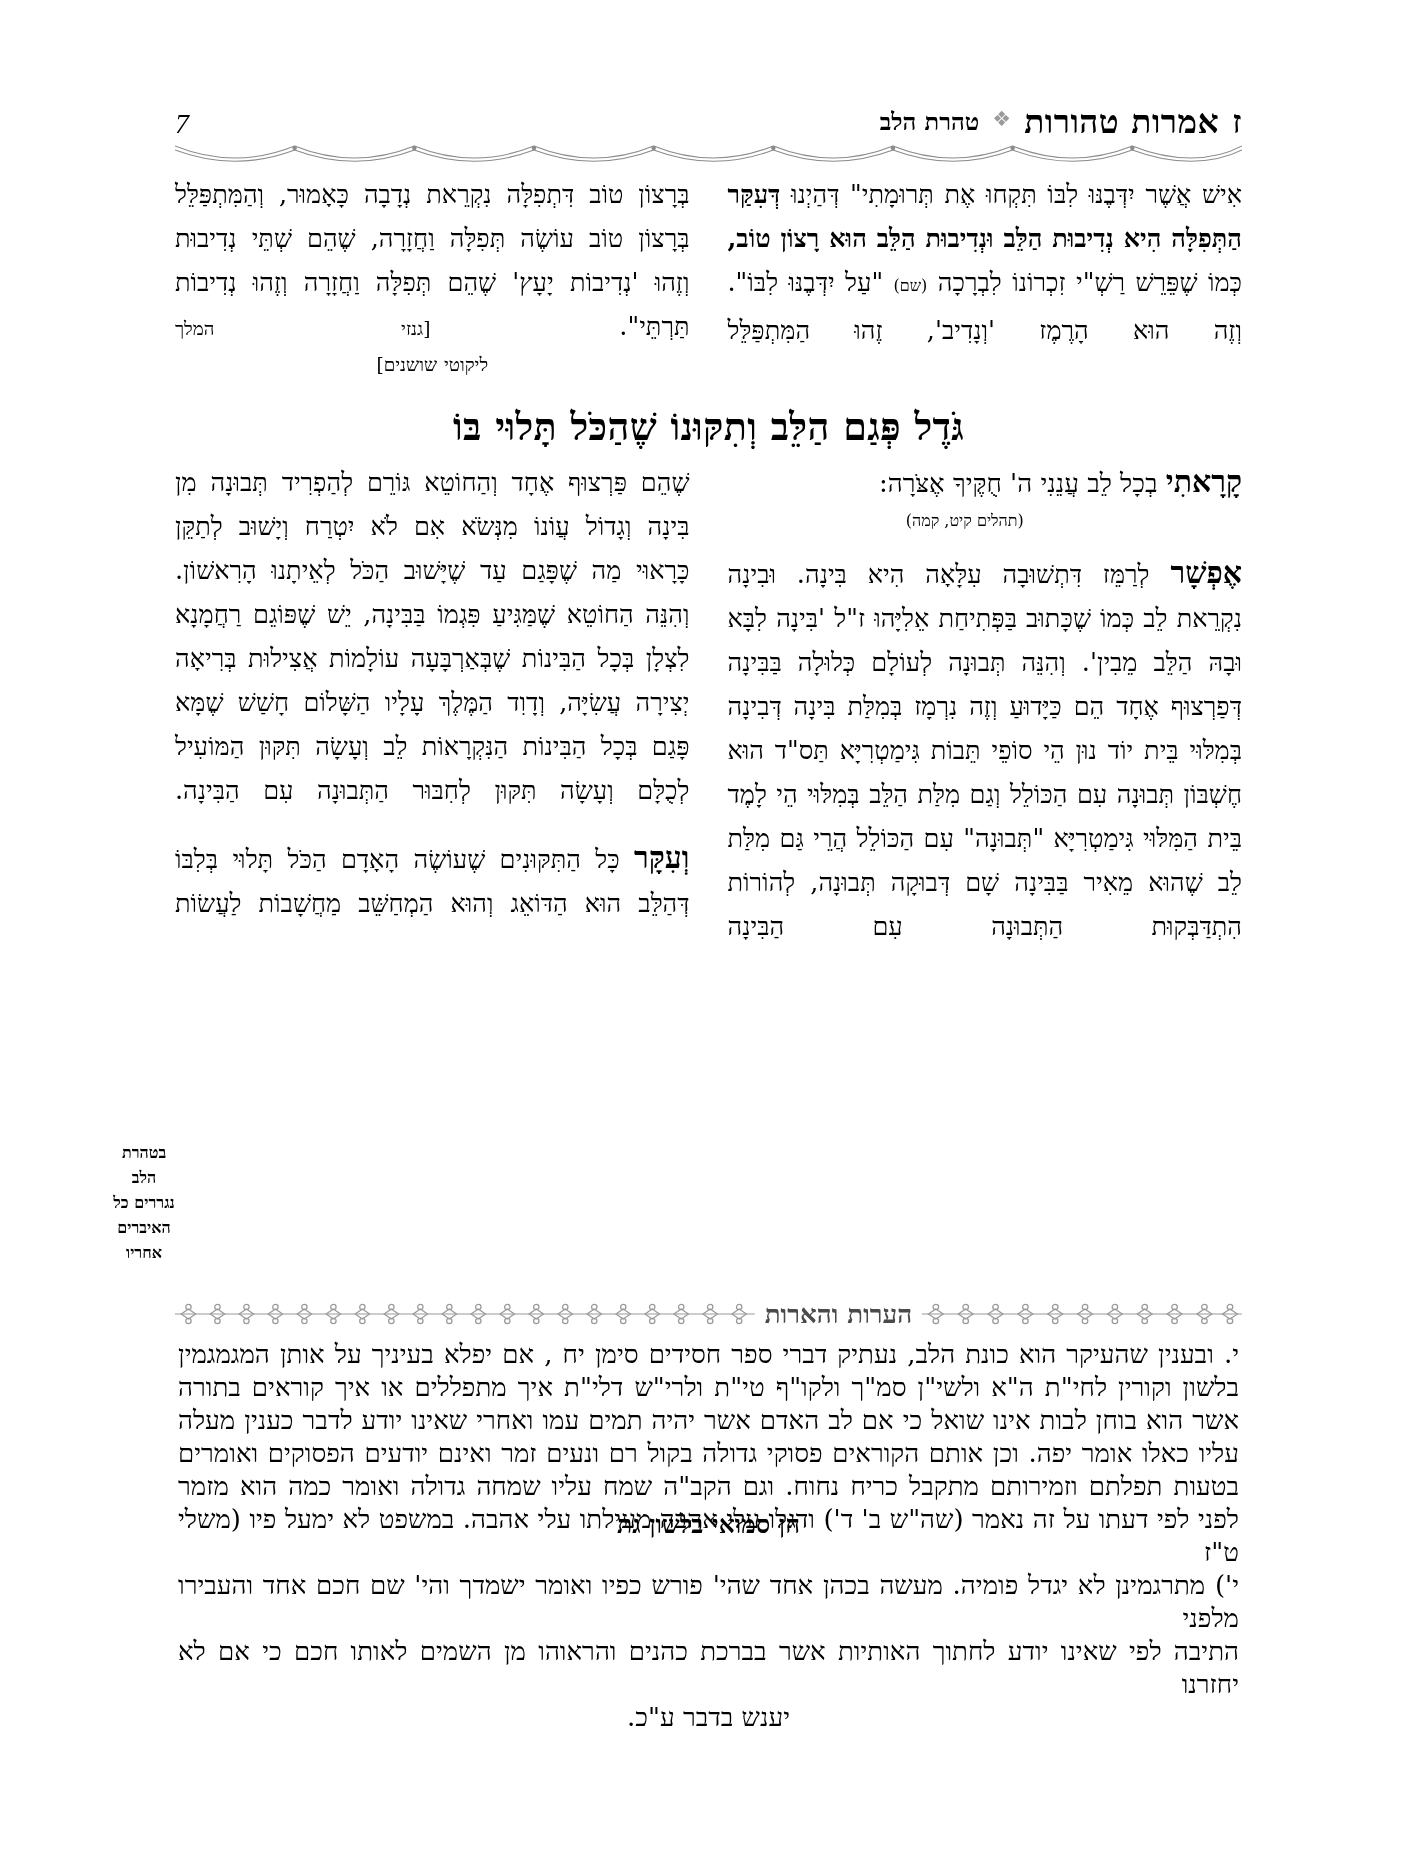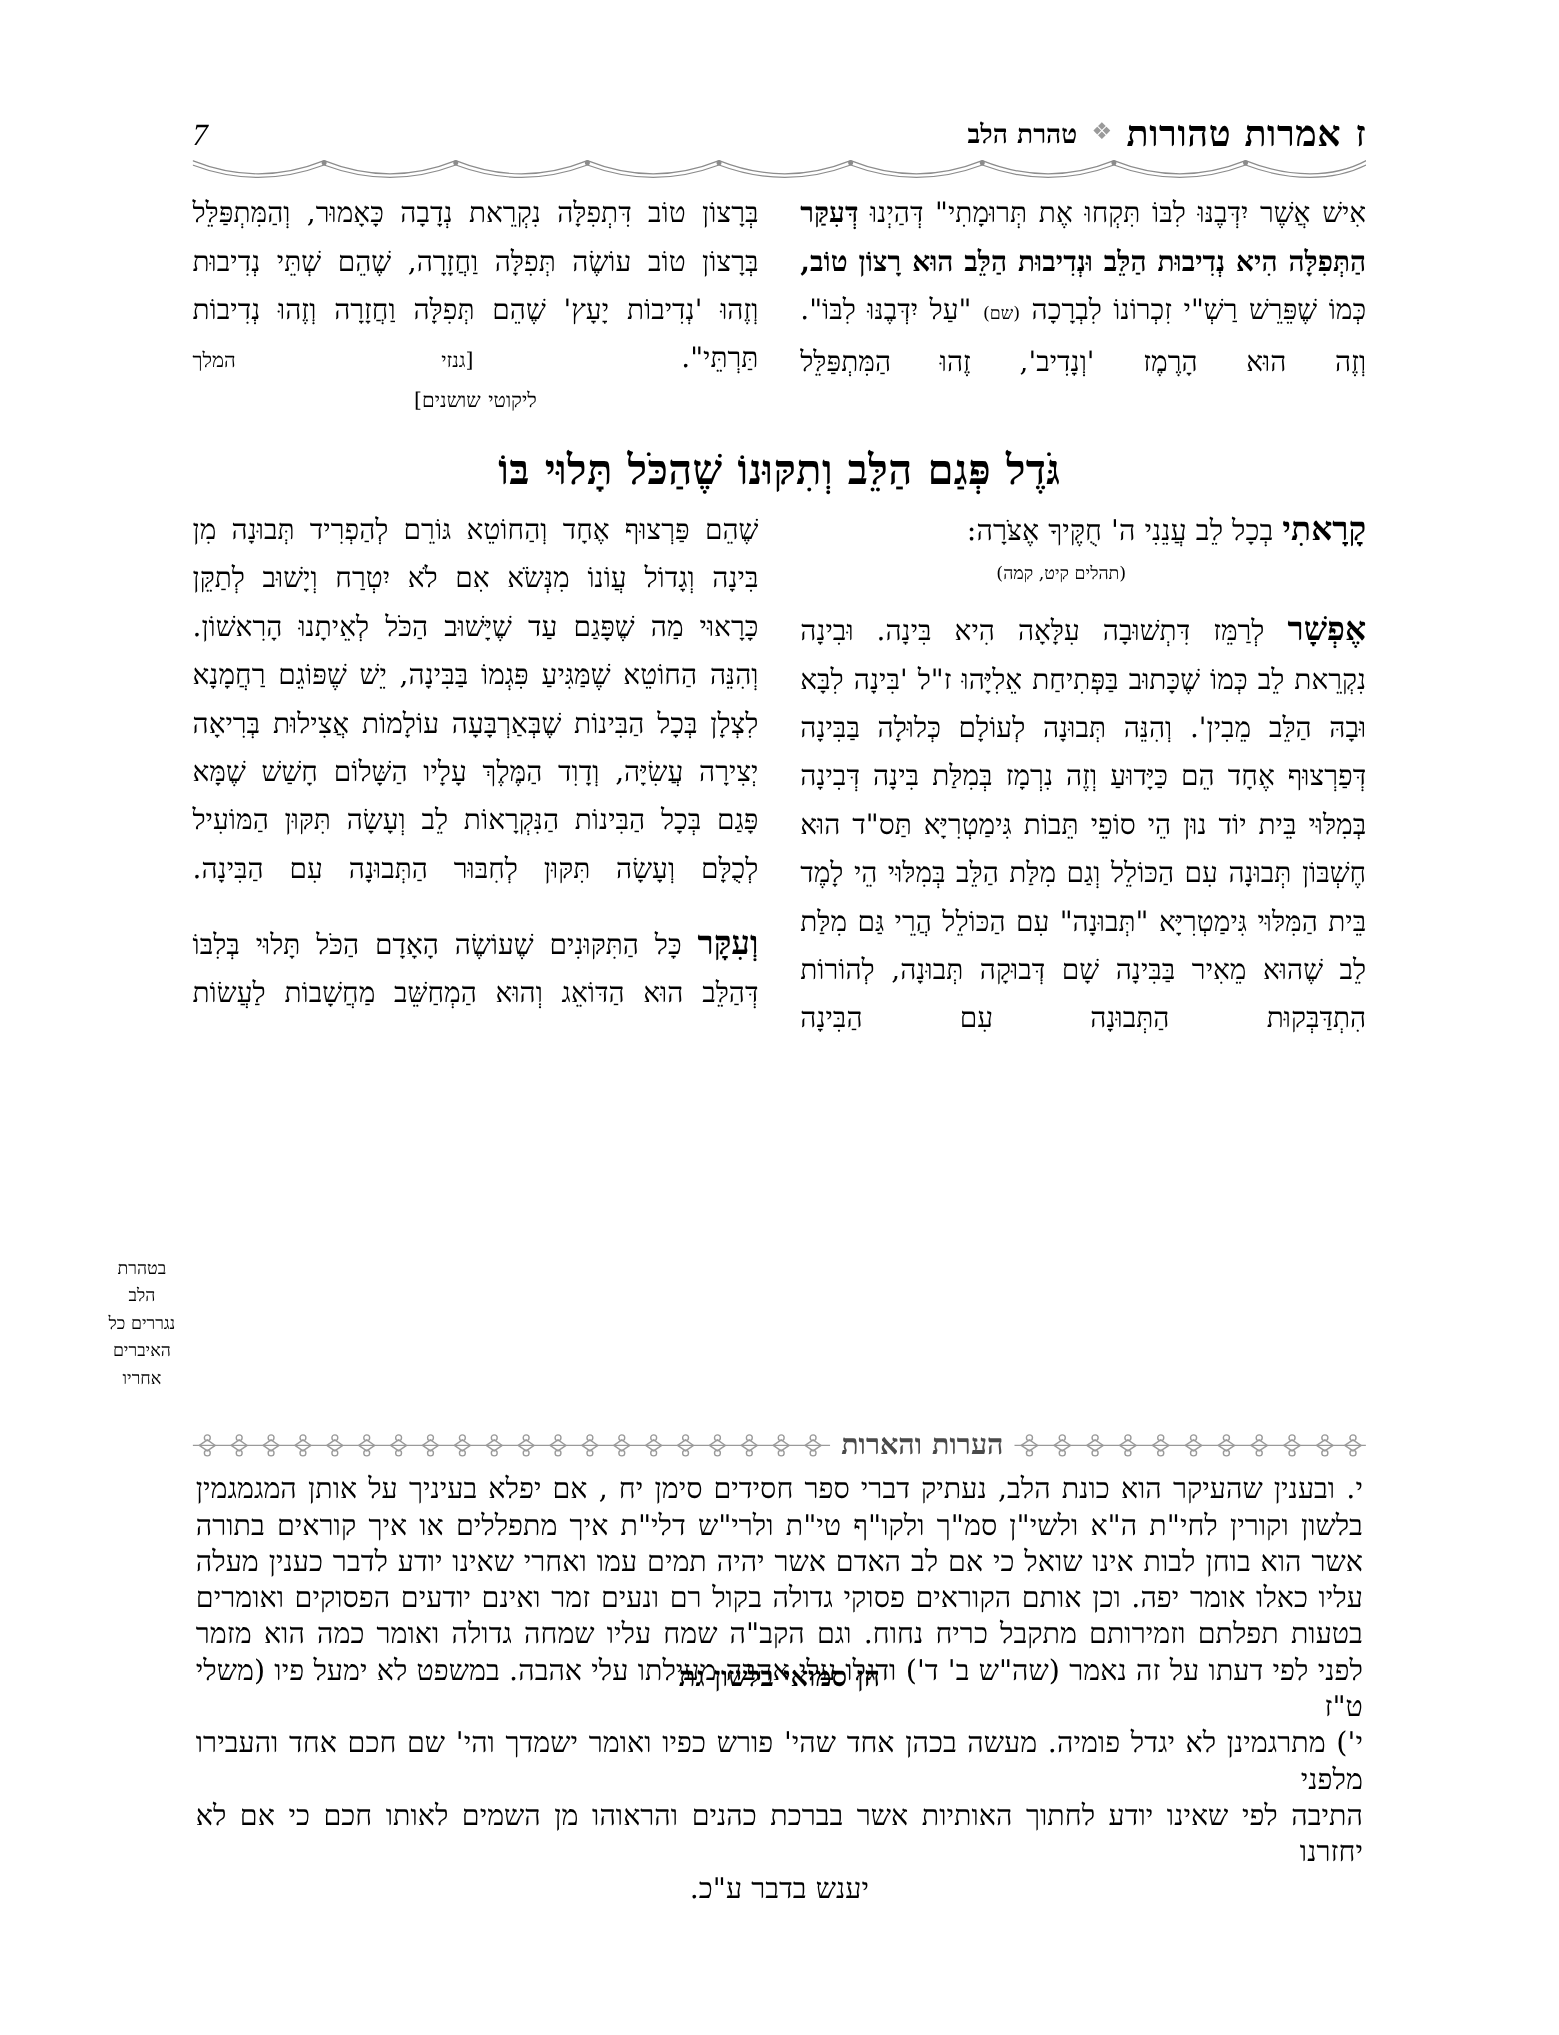--- a/index.html
+++ b/index.html
@@ -294,21 +294,21 @@
           <span>שֶׁהֵם פַּרְצוּף אֶחָד וְהַחוֹטֵא גּוֹרֵם לְהַפְרִיד תְּבוּנָה מִן בִּינָה וְגָדוֹל עֲוֹנוֹ מִנְּשֹׂא אִם לֹא יִטְרַח וְיָשׁוּב לְתַקֵּן כָּרָאוּי מַה שֶׁפָּגַם עַד שֶׁיָּשׁוּב הַכֹּל לְאֵיתָנוּ הָרִאשׁוֹן. וְהִנֵּה הַחוֹטֵא שֶׁמַּגִּיעַ פִּגְמוֹ בַּבִּינָה, יֵשׁ שֶׁפּוֹגֵם רַחֲמָנָא לִצְלָן בְּכָל הַבִּינוֹת שֶׁבְּאַרְבָּעָה עוֹלָמוֹת אֲצִילוּת בְּרִיאָה יְצִירָה עֲשִׂיָּה, וְדָוִד הַמֶּלֶךְ עָלָיו הַשָּׁלוֹם חָשַׁשׁ שֶׁמָּא פָּגַם בְּכָל הַבִּינוֹת הַנִּקְרָאוֹת לֵב וְעָשָׂה תִּקּוּן הַמּוֹעִיל לְכֻלָּם וְעָשָׂה תִּקּוּן לְחִבּוּר הַתְּבוּנָה עִם הַבִּינָה.</span>
         </div>
         <div class="ptxt" style="margin-top:24px;">
           <span class="initial">וְעִקָּר</span><span> כָּל הַתִּקּוּנִים שֶׁעוֹשֶׂה הָאָדָם הַכֹּל תָּלוּי בְּלִבּוֹ דְּהַלֵּב הוּא הַדּוֹאֵג וְהוּא הַמְחַשֵּׁב מַחֲשָׁבוֹת לַעֲשׂוֹת</span>
         </div>
       </div>
 
     </div>
   </div>
 
-  <div class="margin-note" style="top:1140px; left:98px;">בטהרת הלב נגררים כל האיברים אחריו</div>
+  <div class="margin-note" style="top:1140px; left:113px;font-weight:bold;">בטהרת הלב נגררים כל האיברים אחריו</div>
 
   <div class="notes-banner">
     <div class="banner-orn">
       <svg viewBox="0 0 300 22" preserveAspectRatio="none" aria-hidden="true">
         <line x1="0" y1="11" x2="300" y2="11" stroke="#9a9a9a" stroke-width="1.2"></line>
         <g fill="none" stroke="#9a9a9a" stroke-width="1.2">
           <g>
               <path d="M6 11 l7 -5 l7 5 l-7 5 z"></path>
               <circle cx="13" cy="4" r="2.6"></circle>
               <circle cx="13" cy="18" r="2.6"></circle>

